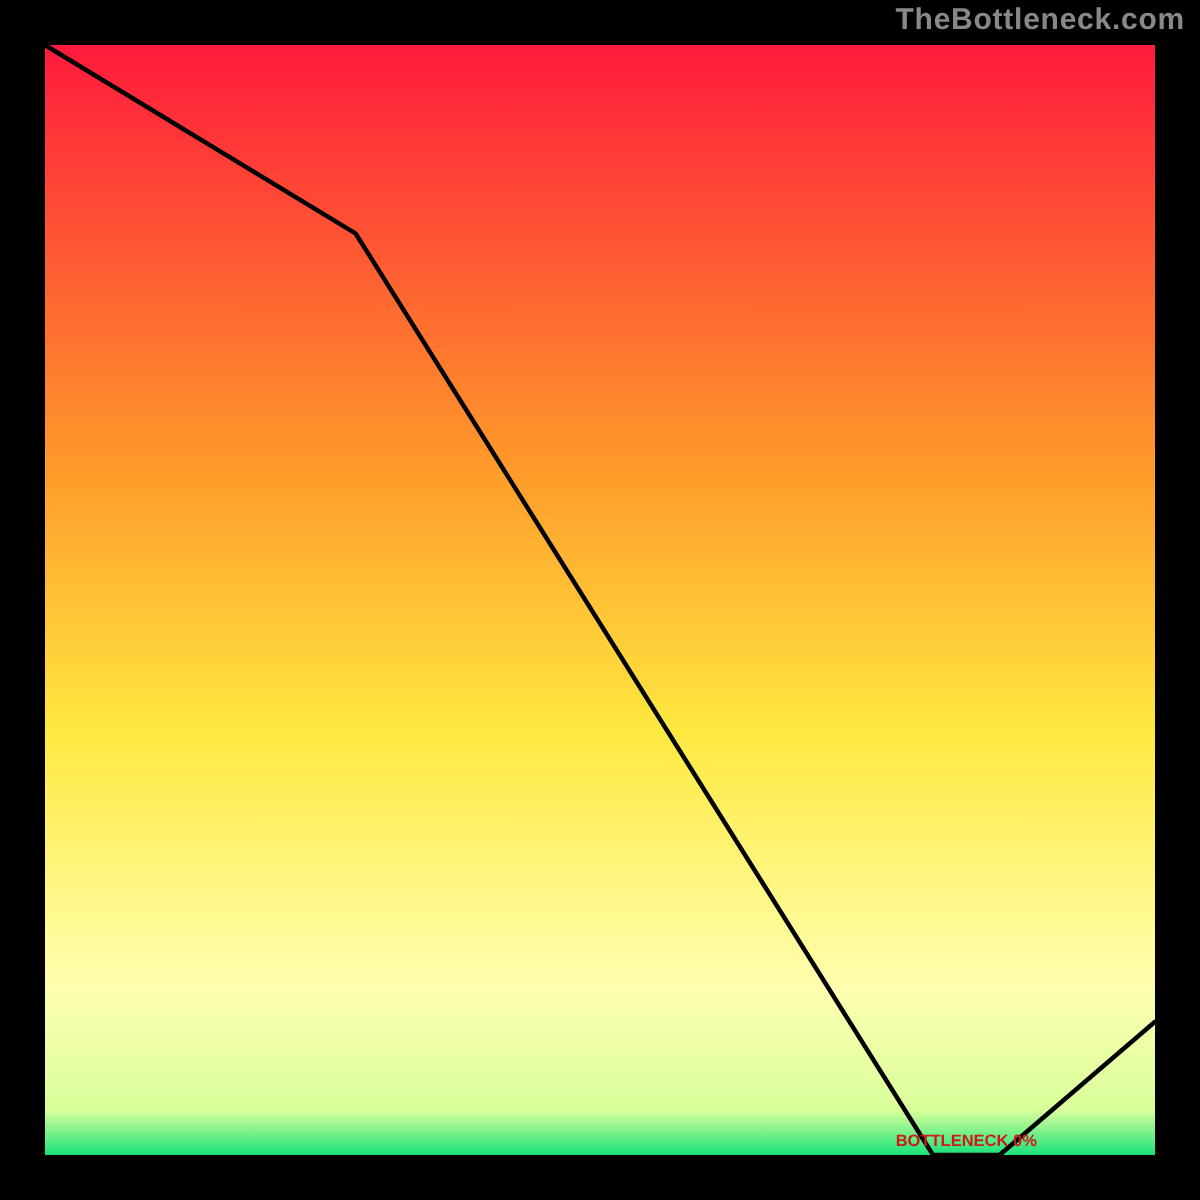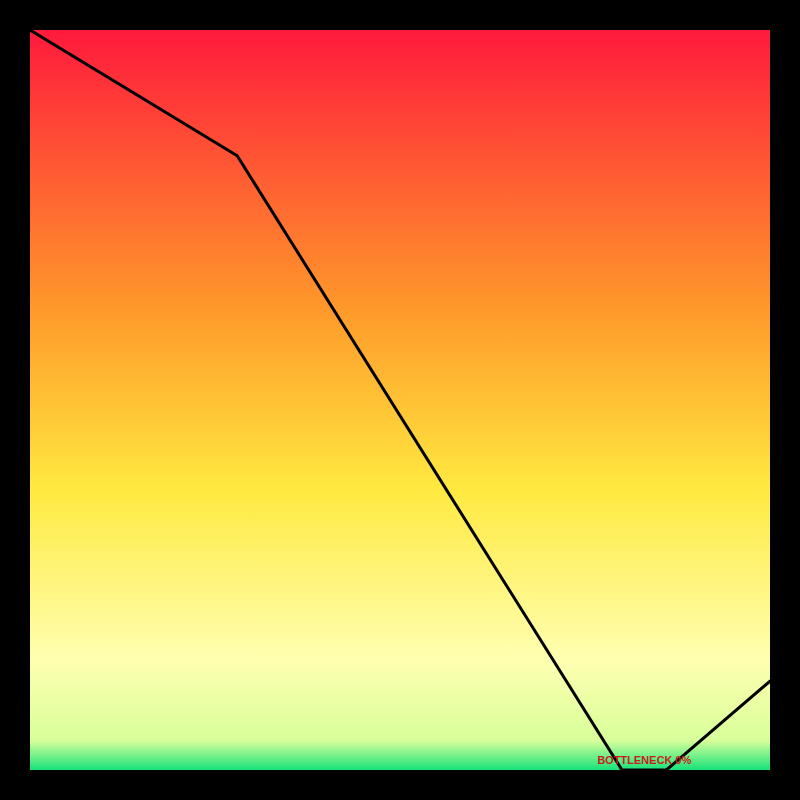--- a/index.html
+++ b/index.html
@@ -33,20 +33,21 @@
     width: 740px;
     height: 740px;
     background: #a16207;
   }
   svg { display: block; }
 </style>
 </head>
 <body>
 
 <div class="frame">
+  <div class="source">TheBottleneck.com</div>
 
   <div class="plot-wrap">
     <svg id="chart-svg" width="740" height="740" viewBox="0 0 740 740">
       <defs>
         <linearGradient id="bg-grad" x1="0" y1="0" x2="0" y2="1">
           <stop id="g0" offset="0%" stop-color="#ff1a3c"></stop>
           <stop id="g1" offset="38%" stop-color="#ff9a2a"></stop>
           <stop id="g2" offset="62%" stop-color="#ffe940"></stop>
           <stop id="g3" offset="85%" stop-color="#ffffb0"></stop>
           <stop id="g4" offset="96%" stop-color="#d8ff9a"></stop>

